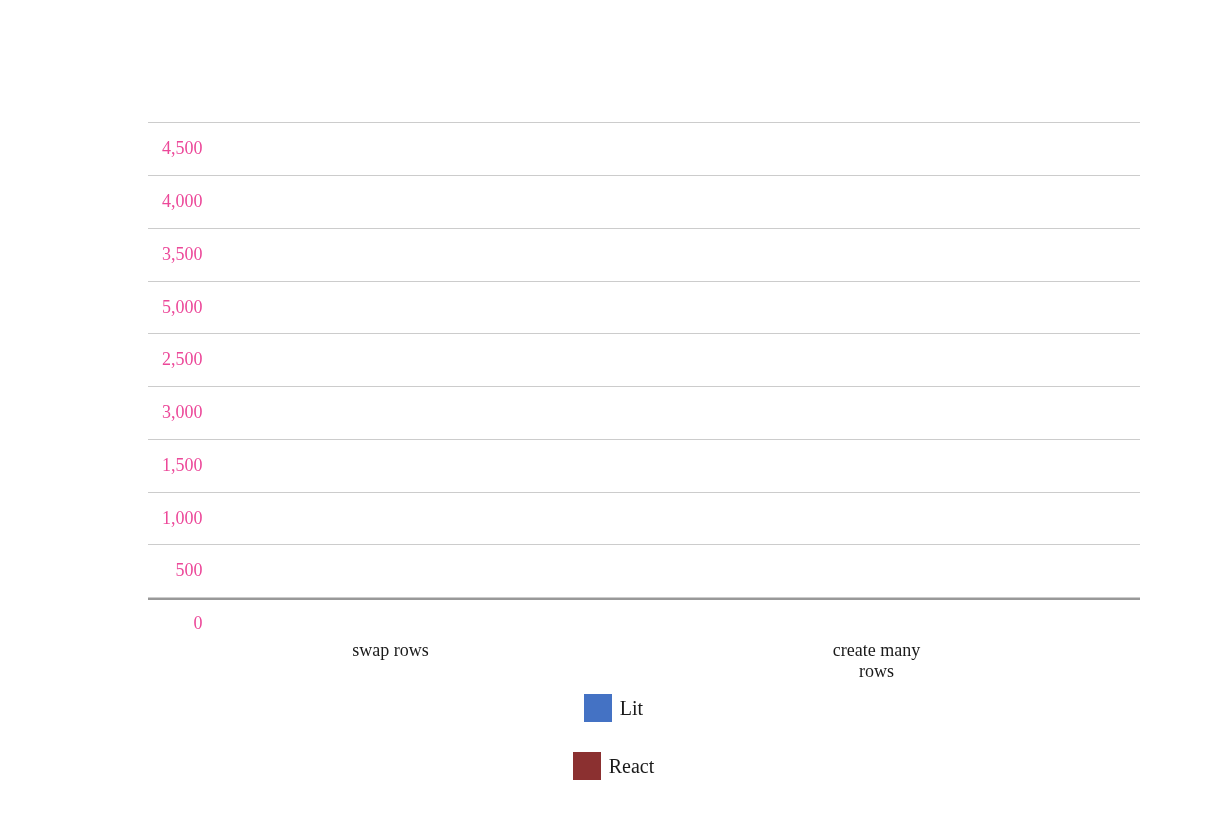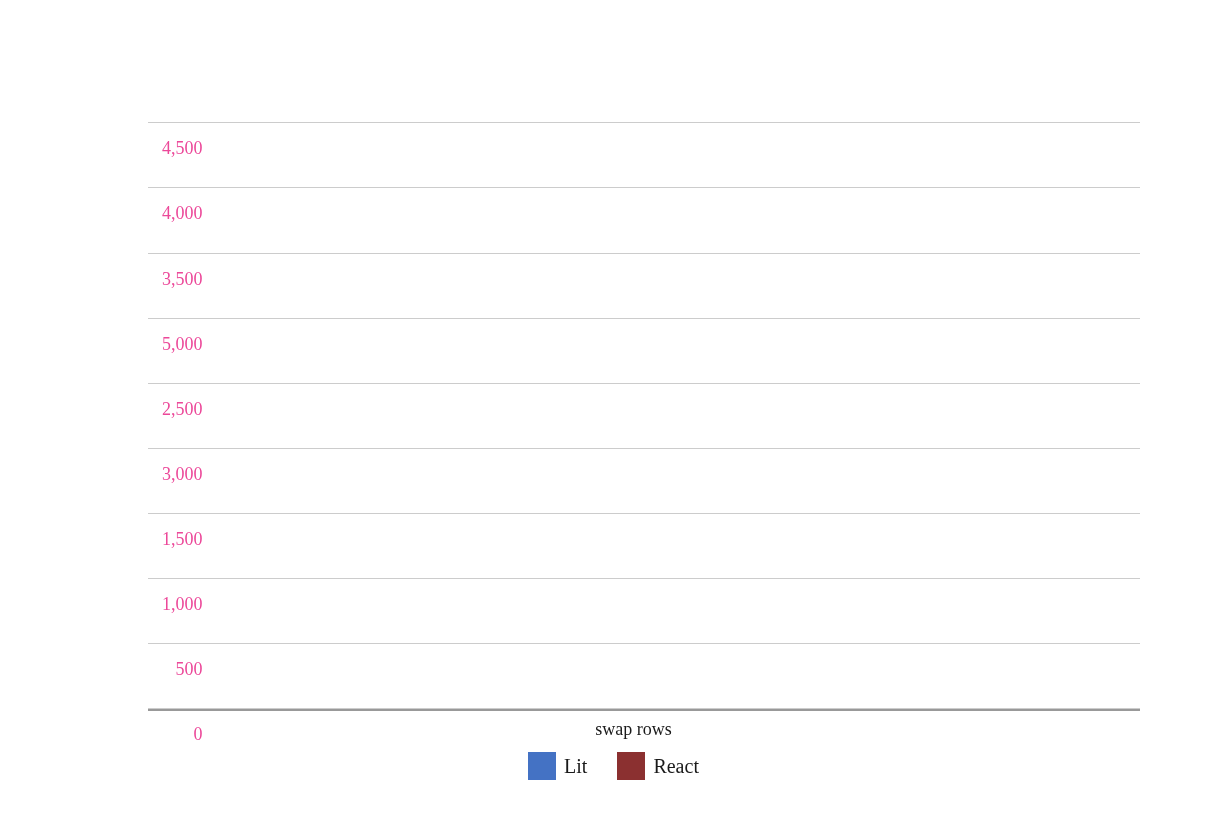--- a/index.html
+++ b/index.html
@@ -108,24 +108,25 @@
       flex-direction: row;
       justify-content: space-around;
       padding: 8px 20px 0 60px;
     }
     .x-label {
       font-family: Georgia, serif;
       font-size: 18px;
       color: #1a1a1a;
       text-align: center;
       width: 126px;
+      margin-top: 32px;
     }
     .legend {
       display: flex;
-      flex-direction: row;
+      flex-direction: column;
       align-items: center;
       gap: 30px;
       margin-top: 12px;
       justify-content: center;
     }
     .legend-item {
       display: flex;
       flex-direction: row;
       align-items: center;
       gap: 8px;
@@ -215,20 +216,21 @@
               <div class="bar-group">
                 <div class="bar bar-lit" style="height: 64.4444%;"></div>
                 <div class="bar bar-react" style="height: 88.8889%;"></div>
               </div>
             </div>
         </div>
       </div>
       <div class="x-axis-line"></div>
       <div class="x-axis-labels" id="x-axis-labels">
           <div class="x-label">swap rows</div>
+          <div class="x-label">create many<br>rows</div>
         </div>
 
       <div class="legend" id="legend">
           <div class="legend-item">
             <div class="legend-box" style="background-color: rgb(68, 114, 196);"></div>
             <span class="legend-label">Lit</span>
           </div>
           <div class="legend-item">
             <div class="legend-box" style="background-color: rgb(139, 48, 48);"></div>
             <span class="legend-label">React</span>

